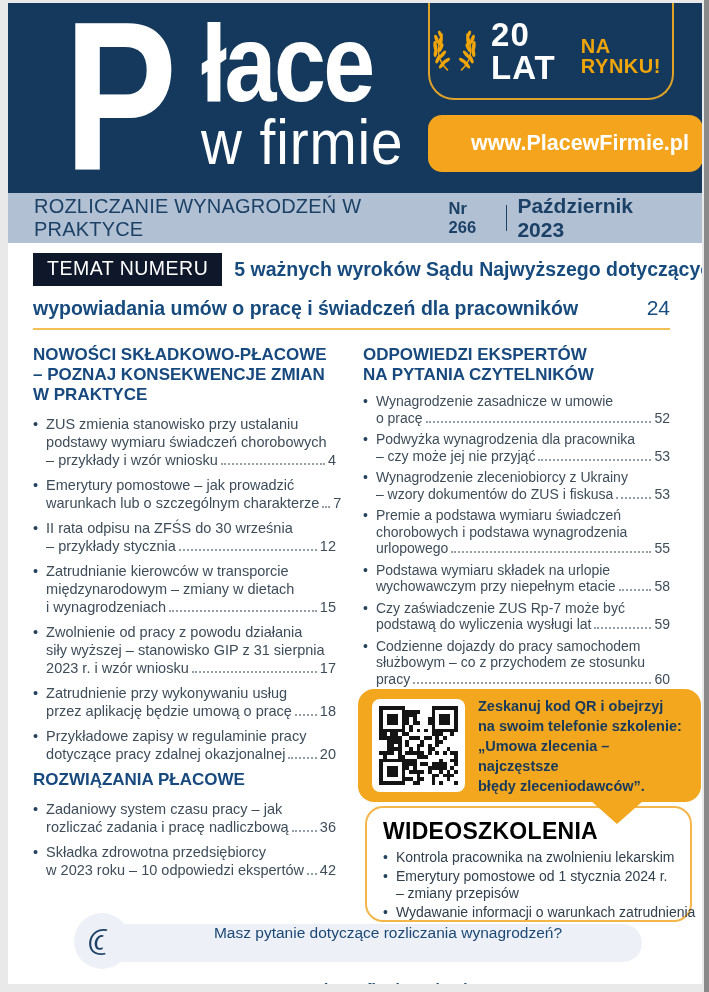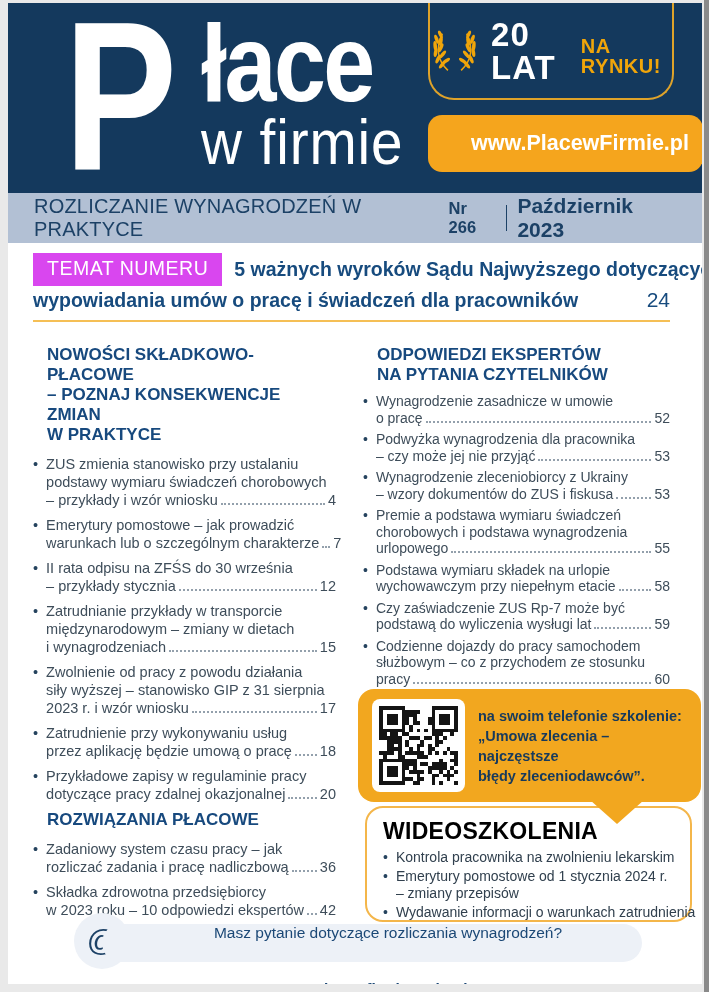--- a/index.html
+++ b/index.html
@@ -39,32 +39,32 @@
           display:flex;align-items:center;padding:0 28px 0 26px;box-sizing:border-box;color:#1c4166;}
   .tagline{font-size:20px;letter-spacing:0.2px;}
   .issue-group{margin-left:auto;display:flex;align-items:center;gap:10px;}
   .issue-no{font-size:16.5px;font-weight:bold;}
   .issue-div{width:2px;height:26px;background:#1c4166;}
   .issue-date{font-size:21px;font-weight:bold;}
 
   
   .feature{position:absolute;left:25px;top:250px;width:637px;}
   .feat-row1{display:flex;align-items:center;}
-  .feat-label{background:#d946ef;color:#fff;font-size:19.5px;padding:4px 14px 6px;letter-spacing:0.5px;white-space:nowrap;}
+  .feat-label{background:#0f172a;color:#fff;font-size:19.5px;padding:4px 14px 6px;letter-spacing:0.5px;white-space:nowrap;}
   .feat-t1{color:#174b7e;font-weight:bold;font-size:19.5px;margin-left:12px;white-space:nowrap;}
-  .feat-row2{display:flex;align-items:flex-end;margin-top:2px;}
+  .feat-row2{display:flex;align-items:flex-end;margin-top:10px;}
   .feat-t2{color:#174b7e;font-weight:bold;font-size:19.5px;white-space:nowrap;}
   .feat-page{margin-left:auto;color:#174b7e;font-size:21px;}
   .feat-rule{margin-top:8px;height:2px;background:#f5bf55;}
 
   
   .col{position:absolute;top:342px;color:#3e4d5a;}
   .col-left{left:25px;width:303px;}
   .col-right{left:355px;width:307px;}
-  .sec-heading{color:#17497e;font-weight:bold;font-size:17px;line-height:20px;margin-bottom:10px;margin-left:14px;}
+  .sec-heading{color:#17497e;font-weight:bold;font-size:17px;line-height:20px;margin-bottom:10px;}
   .toc-item{display:flex;gap:8px;font-size:14.5px;line-height:18px;margin-bottom:7px;}
   .col-right .toc-item{font-size:14px;line-height:16.5px;margin-bottom:5px;}
   .col-right .sec-heading{margin-bottom:8px;}
   .bullet{color:#25435e;flex:none;}
   .itext{flex:1;min-width:0;}
   .line,.ltext{white-space:nowrap;}
   .lastline{display:flex;align-items:baseline;}
   .dots{flex:1;border-bottom:2px dotted #93a0ac;margin:0 3px 3px 3px;min-width:8px;}
   .pg{flex:none;}
 
@@ -202,21 +202,21 @@
           <div class="lastline">
             <span class="ltext">– przykłady stycznia</span>
             <span class="dots"></span>
             <span class="pg">12</span>
           </div>
         </div>
       </div>
       <div class="toc-item">
         <span class="bullet">•</span>
         <div class="itext">
-          <div class="line">Zatrudnianie przykłady w transporcie</div>
+          <div class="line">Zatrudnianie kierowców w transporcie</div>
           <div class="line">międzynarodowym – zmiany w dietach</div>
           <div class="lastline">
             <span class="ltext">i wynagrodzeniach</span>
             <span class="dots"></span>
             <span class="pg">15</span>
           </div>
         </div>
       </div>
       <div class="toc-item">
         <span class="bullet">•</span>
@@ -363,20 +363,21 @@
         </div>
       </div>
     </div>
 
   <div class="qr-bubble">
     <div class="qr-tail"></div>
     <div class="qr-panel"><svg viewBox="0 0 21 21" width="100%" height="100%" shape-rendering="crispEdges">
           <path d="M0 0h1v1h-1zM1 0h1v1h-1zM2 0h1v1h-1zM3 0h1v1h-1zM4 0h1v1h-1zM5 0h1v1h-1zM6 0h1v1h-1zM14 0h1v1h-1zM15 0h1v1h-1zM16 0h1v1h-1zM17 0h1v1h-1zM18 0h1v1h-1zM19 0h1v1h-1zM20 0h1v1h-1zM0 1h1v1h-1zM6 1h1v1h-1zM7 1h1v1h-1zM8 1h1v1h-1zM9 1h1v1h-1zM10 1h1v1h-1zM14 1h1v1h-1zM20 1h1v1h-1zM0 2h1v1h-1zM2 2h1v1h-1zM3 2h1v1h-1zM4 2h1v1h-1zM6 2h1v1h-1zM7 2h1v1h-1zM8 2h1v1h-1zM9 2h1v1h-1zM14 2h1v1h-1zM16 2h1v1h-1zM17 2h1v1h-1zM18 2h1v1h-1zM20 2h1v1h-1zM0 3h1v1h-1zM2 3h1v1h-1zM3 3h1v1h-1zM4 3h1v1h-1zM6 3h1v1h-1zM7 3h1v1h-1zM9 3h1v1h-1zM13 3h1v1h-1zM14 3h1v1h-1zM16 3h1v1h-1zM17 3h1v1h-1zM18 3h1v1h-1zM20 3h1v1h-1zM0 4h1v1h-1zM2 4h1v1h-1zM3 4h1v1h-1zM4 4h1v1h-1zM6 4h1v1h-1zM7 4h1v1h-1zM9 4h1v1h-1zM10 4h1v1h-1zM13 4h1v1h-1zM14 4h1v1h-1zM16 4h1v1h-1zM17 4h1v1h-1zM18 4h1v1h-1zM20 4h1v1h-1zM0 5h1v1h-1zM6 5h1v1h-1zM8 5h1v1h-1zM14 5h1v1h-1zM20 5h1v1h-1zM0 6h1v1h-1zM1 6h1v1h-1zM2 6h1v1h-1zM3 6h1v1h-1zM4 6h1v1h-1zM5 6h1v1h-1zM6 6h1v1h-1zM8 6h1v1h-1zM10 6h1v1h-1zM12 6h1v1h-1zM14 6h1v1h-1zM15 6h1v1h-1zM16 6h1v1h-1zM17 6h1v1h-1zM18 6h1v1h-1zM19 6h1v1h-1zM20 6h1v1h-1zM0 7h1v1h-1zM1 7h1v1h-1zM3 7h1v1h-1zM4 7h1v1h-1zM6 7h1v1h-1zM7 7h1v1h-1zM14 7h1v1h-1zM15 7h1v1h-1zM16 7h1v1h-1zM19 7h1v1h-1zM0 8h1v1h-1zM1 8h1v1h-1zM2 8h1v1h-1zM3 8h1v1h-1zM4 8h1v1h-1zM5 8h1v1h-1zM8 8h1v1h-1zM9 8h1v1h-1zM10 8h1v1h-1zM12 8h1v1h-1zM13 8h1v1h-1zM15 8h1v1h-1zM17 8h1v1h-1zM2 9h1v1h-1zM3 9h1v1h-1zM4 9h1v1h-1zM5 9h1v1h-1zM7 9h1v1h-1zM11 9h1v1h-1zM15 9h1v1h-1zM16 9h1v1h-1zM2 10h1v1h-1zM3 10h1v1h-1zM5 10h1v1h-1zM7 10h1v1h-1zM10 10h1v1h-1zM11 10h1v1h-1zM13 10h1v1h-1zM15 10h1v1h-1zM2 11h1v1h-1zM3 11h1v1h-1zM4 11h1v1h-1zM5 11h1v1h-1zM8 11h1v1h-1zM10 11h1v1h-1zM13 11h1v1h-1zM14 11h1v1h-1zM18 11h1v1h-1zM0 12h1v1h-1zM1 12h1v1h-1zM2 12h1v1h-1zM3 12h1v1h-1zM5 12h1v1h-1zM7 12h1v1h-1zM8 12h1v1h-1zM9 12h1v1h-1zM10 12h1v1h-1zM11 12h1v1h-1zM13 12h1v1h-1zM15 12h1v1h-1zM17 12h1v1h-1zM19 12h1v1h-1zM20 12h1v1h-1zM1 13h1v1h-1zM5 13h1v1h-1zM6 13h1v1h-1zM10 13h1v1h-1zM11 13h1v1h-1zM12 13h1v1h-1zM20 13h1v1h-1zM0 14h1v1h-1zM1 14h1v1h-1zM2 14h1v1h-1zM3 14h1v1h-1zM4 14h1v1h-1zM5 14h1v1h-1zM6 14h1v1h-1zM7 14h1v1h-1zM8 14h1v1h-1zM9 14h1v1h-1zM16 14h1v1h-1zM19 14h1v1h-1zM20 14h1v1h-1zM0 15h1v1h-1zM6 15h1v1h-1zM7 15h1v1h-1zM8 15h1v1h-1zM9 15h1v1h-1zM11 15h1v1h-1zM12 15h1v1h-1zM14 15h1v1h-1zM15 15h1v1h-1zM16 15h1v1h-1zM17 15h1v1h-1zM20 15h1v1h-1zM0 16h1v1h-1zM2 16h1v1h-1zM3 16h1v1h-1zM4 16h1v1h-1zM6 16h1v1h-1zM7 16h1v1h-1zM9 16h1v1h-1zM13 16h1v1h-1zM14 16h1v1h-1zM15 16h1v1h-1zM16 16h1v1h-1zM17 16h1v1h-1zM19 16h1v1h-1zM0 17h1v1h-1zM2 17h1v1h-1zM3 17h1v1h-1zM4 17h1v1h-1zM6 17h1v1h-1zM8 17h1v1h-1zM9 17h1v1h-1zM10 17h1v1h-1zM11 17h1v1h-1zM13 17h1v1h-1zM16 17h1v1h-1zM18 17h1v1h-1zM20 17h1v1h-1zM0 18h1v1h-1zM2 18h1v1h-1zM3 18h1v1h-1zM4 18h1v1h-1zM6 18h1v1h-1zM10 18h1v1h-1zM14 18h1v1h-1zM15 18h1v1h-1zM17 18h1v1h-1zM18 18h1v1h-1zM19 18h1v1h-1zM0 19h1v1h-1zM6 19h1v1h-1zM7 19h1v1h-1zM8 19h1v1h-1zM10 19h1v1h-1zM11 19h1v1h-1zM14 19h1v1h-1zM18 19h1v1h-1zM0 20h1v1h-1zM1 20h1v1h-1zM2 20h1v1h-1zM3 20h1v1h-1zM4 20h1v1h-1zM5 20h1v1h-1zM6 20h1v1h-1zM9 20h1v1h-1zM10 20h1v1h-1zM14 20h1v1h-1zM16 20h1v1h-1zM20 20h1v1h-1z" fill="#141414"></path>
         </svg></div>
     <div class="qr-text">
+      <div>Zeskanuj kod QR i obejrzyj</div>
       <div>na swoim telefonie szkolenie:</div>
       <div>„Umowa zlecenia – najczęstsze</div>
       <div>błędy zleceniodawców”.</div>
     </div>
   </div>
 
   <div class="video-box">
     <div class="video-h">WIDEOSZKOLENIA</div>
     <div id="video-list">
         <div class="toc-item">

